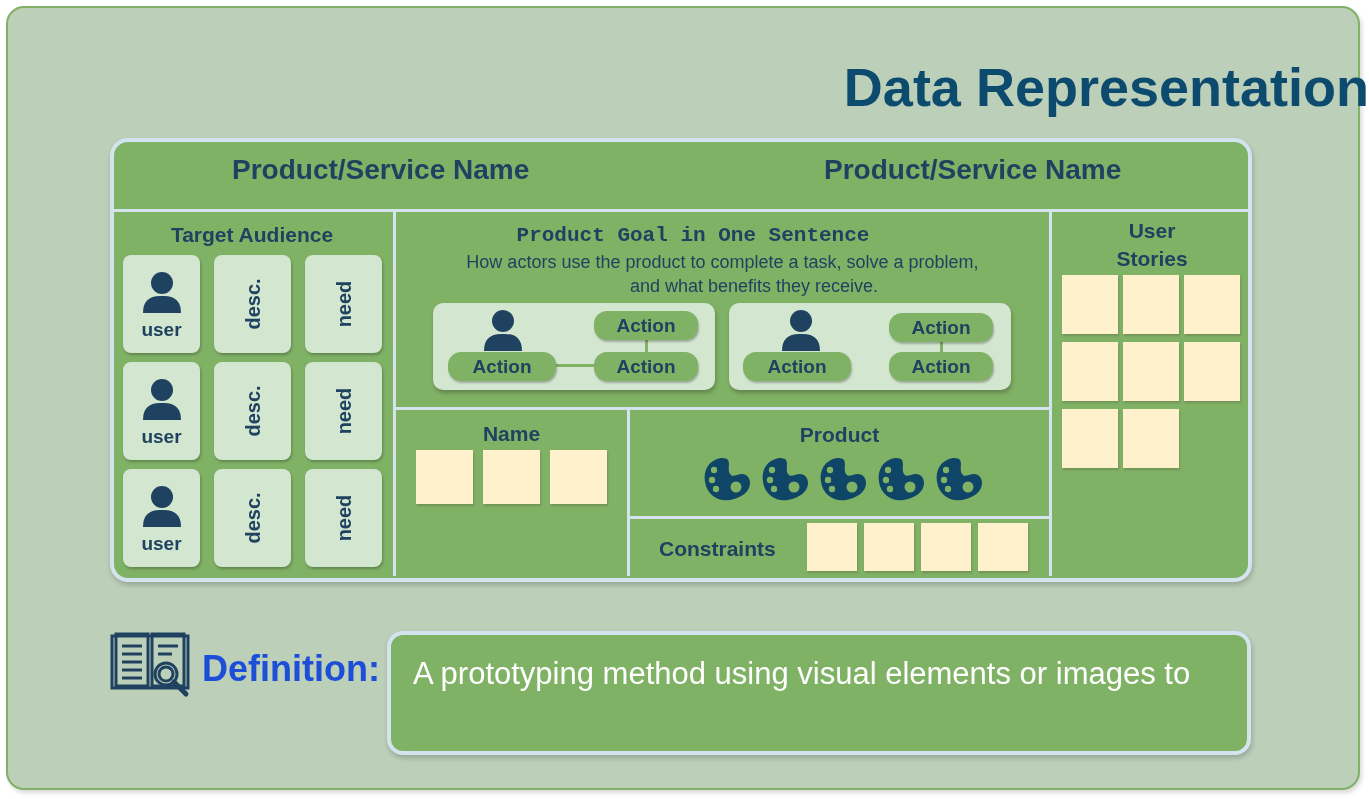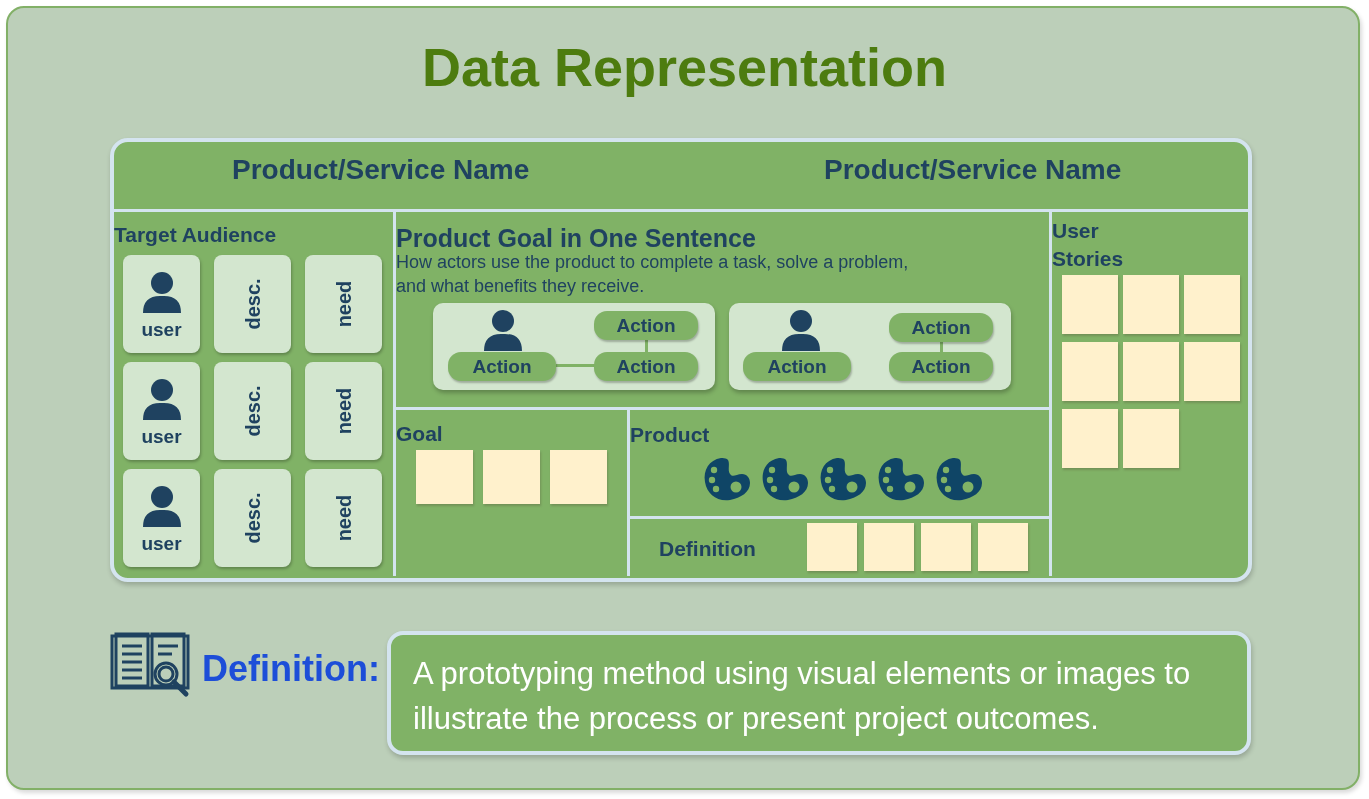--- a/index.html
+++ b/index.html
@@ -6,33 +6,33 @@
   body {
     width: 1369px; height: 799px; background: #ffffff; position: relative; overflow: hidden;
     font-family: "Liberation Sans", sans-serif;
   }
   .outer {
     position: absolute; left: 6px; top: 6px; width: 1354px; height: 784px;
     background: #bccfb9; border: 2px solid #82b067; border-radius: 18px; box-sizing: border-box;
     box-shadow: 2px 3px 4px rgba(0,0,0,0.15);
   }
   .title {
-    position: absolute; left: 0; width: 1369px; top: 36px; text-align: center;
-    font-size: 54px; font-weight: bold; color: #4d7c0f; line-height: 62px;
+    position: absolute; left: 0; width: 1369px; top: 56px; text-align: right;
+    font-size: 54px; font-weight: bold; color: #0c4a6e; line-height: 62px;
   }
   .board {
     position: absolute; left: 110px; top: 138px; width: 1142px; height: 444px;
     background: #80b266; border: 4px solid #d4e4ef; border-radius: 18px; box-sizing: border-box;
     box-shadow: 1px 3px 5px rgba(0,0,0,0.2);
   }
   .hline, .vline { position: absolute; background: #d4e4ef; }
   .head-name {
     position: absolute; top: 152px; font-size: 28px; font-weight: bold; color: #1f4260; line-height: 36px;
   }
-  .sec-title { position: absolute; font-weight: bold; color: #1f4260; }
+  .sec-title { position: absolute; font-weight: bold; color: #1f4260; text-align: center; }
   .tile {
     position: absolute; width: 77px; height: 98px; background: #d3e6cf; border-radius: 8px;
     box-shadow: 1px 2px 3px rgba(0,0,0,0.25);
   }
   .tile .vlbl {
     position: absolute; left: 50%; top: 50%; transform: translate(-50%,-50%) rotate(-90deg);
     font-weight: bold; color: #1f4260; font-size: 20px; white-space: nowrap;
   }
   .user-icon { position: absolute; left: 50%; transform: translateX(-50%); }
   .tile .ulbl { position: absolute; left: 0; right: 0; bottom: 12px; text-align: center; font-weight: bold; color: #1f4260; font-size: 19px; }
@@ -115,21 +115,21 @@
       <div class="ulbl">user</div>
     </div>
     <div class="tile" style="left: 214px; top: 469px;">
       <div class="vlbl">desc.</div>
     </div>
     <div class="tile" style="left: 305px; top: 469px;">
       <div class="vlbl">need</div>
     </div>
   </div>
 
-<div class="sec-title" style="left:396px;width:594px;top:224px;font-size:25px;">Product Goal in One Sentence</div>
+<div class="sec-title" style="left:396px;width:594px;top:224px;font-size:21px;font-family:Liberation Mono, monospace;">Product Goal in One Sentence</div>
 <div class="sec-title" style="left:396px;width:653px;top:252px;font-size:18px;font-weight:normal;">How actors use the product to complete a task, solve a problem,</div>
 <div class="sec-title" style="left:396px;width:716px;top:276px;font-size:18px;font-weight:normal;">and what benefits they receive.</div>
 
 <div class="goal-card" style="left:433px;top:303px;width:282px;height:87px;"></div>
 <svg class="user-icon-abs" style="position:absolute;left:482px;top:309px;" width="42" height="42" viewBox="0 0 42 42">
   <circle cx="21" cy="12" r="11" fill="#1f4260"></circle>
     <path d="M2 42 Q2 24 21 25 Q40 24 40 42 Z" fill="#1f4260"></path>
 </svg>
 <div class="conn" style="left:556px;top:364px;width:40px;height:3px;"></div>
 <div class="conn" style="left:645px;top:340px;width:3px;height:14px;"></div>
@@ -153,21 +153,21 @@
     <div class="sticky" style="left: 1062px; top: 275px; width: 56px; height: 59px;"></div>
     <div class="sticky" style="left: 1123px; top: 275px; width: 56px; height: 59px;"></div>
     <div class="sticky" style="left: 1184px; top: 275px; width: 56px; height: 59px;"></div>
     <div class="sticky" style="left: 1062px; top: 342px; width: 56px; height: 59px;"></div>
     <div class="sticky" style="left: 1123px; top: 342px; width: 56px; height: 59px;"></div>
     <div class="sticky" style="left: 1184px; top: 342px; width: 56px; height: 59px;"></div>
     <div class="sticky" style="left: 1062px; top: 409px; width: 56px; height: 59px;"></div>
     <div class="sticky" style="left: 1123px; top: 409px; width: 56px; height: 59px;"></div>
   </div>
 
-<div class="sec-title" style="left:396px;width:231px;top:422px;font-size:21px;">Goal</div>
+<div class="sec-title" style="left:396px;width:231px;top:422px;font-size:21px;">Name</div>
 <div id="epics-grid">
     <div class="sticky" style="left: 416px; top: 450px; width: 57px; height: 54px;"></div>
     <div class="sticky" style="left: 483px; top: 450px; width: 57px; height: 54px;"></div>
     <div class="sticky" style="left: 550px; top: 450px; width: 57px; height: 54px;"></div>
   </div>
 
 <div class="sec-title" style="left:630px;width:419px;top:423px;font-size:21px;">Product</div>
 <div id="design-row">
     <div class="palette" style="left: 703px;"><svg width="50" height="46" viewBox="0 0 50 46">
         <path d="M18 2 C6 4 0 14 2 26 C4 38 14 46 27 44 C38 42 47 36 47 27 C47 22 44 18 39 18 C33 18 30 22 27 18 C24 14 28 6 24 3 C22 2 20 2 18 2 Z" fill="#0f4566"></path>
@@ -199,21 +199,21 @@
       </svg></div>
     <div class="palette" style="left: 935px;"><svg width="50" height="46" viewBox="0 0 50 46">
         <path d="M18 2 C6 4 0 14 2 26 C4 38 14 46 27 44 C38 42 47 36 47 27 C47 22 44 18 39 18 C33 18 30 22 27 18 C24 14 28 6 24 3 C22 2 20 2 18 2 Z" fill="#0f4566"></path>
         <circle cx="11" cy="14" r="3.2" fill="#80b266"></circle>
         <circle cx="9" cy="24" r="3.2" fill="#80b266"></circle>
         <circle cx="13" cy="33" r="3.2" fill="#80b266"></circle>
         <circle cx="33" cy="31" r="5.5" fill="#80b266"></circle>
       </svg></div>
   </div>
 
-<div class="sec-title" style="left:659px;top:537px;font-size:21px;text-align:left;">Definition</div>
+<div class="sec-title" style="left:659px;top:537px;font-size:21px;text-align:left;">Constraints</div>
 <div id="constraints-row">
     <div class="sticky" style="left: 807px; top: 523px; width: 50px; height: 48px;"></div>
     <div class="sticky" style="left: 864px; top: 523px; width: 50px; height: 48px;"></div>
     <div class="sticky" style="left: 921px; top: 523px; width: 50px; height: 48px;"></div>
     <div class="sticky" style="left: 978px; top: 523px; width: 50px; height: 48px;"></div>
   </div>
 
 <svg class="book-icon" width="88" height="70" viewBox="0 0 88 70">
   <g fill="none" stroke="#1f4260" stroke-width="3">
     <rect x="4" y="6" width="76" height="52"></rect>
@@ -226,14 +226,13 @@
     <line x1="50" y1="16" x2="70" y2="16"></line>
       <line x1="50" y1="24" x2="64" y2="24"></line>
     <circle cx="58" cy="44" r="11" fill="#bccfb9"></circle>
       <circle cx="58" cy="44" r="7"></circle>
     <line x1="66" y1="52" x2="78" y2="64" stroke-width="5" stroke-linecap="round"></line>
   </g>
 </svg>
 <div class="def-label">Definition:</div>
 <div class="def-box">
   <div>A prototyping method using visual elements or images to</div>
-  <div>illustrate the process or present project outcomes.</div>
 </div>
 
 </body></html>

